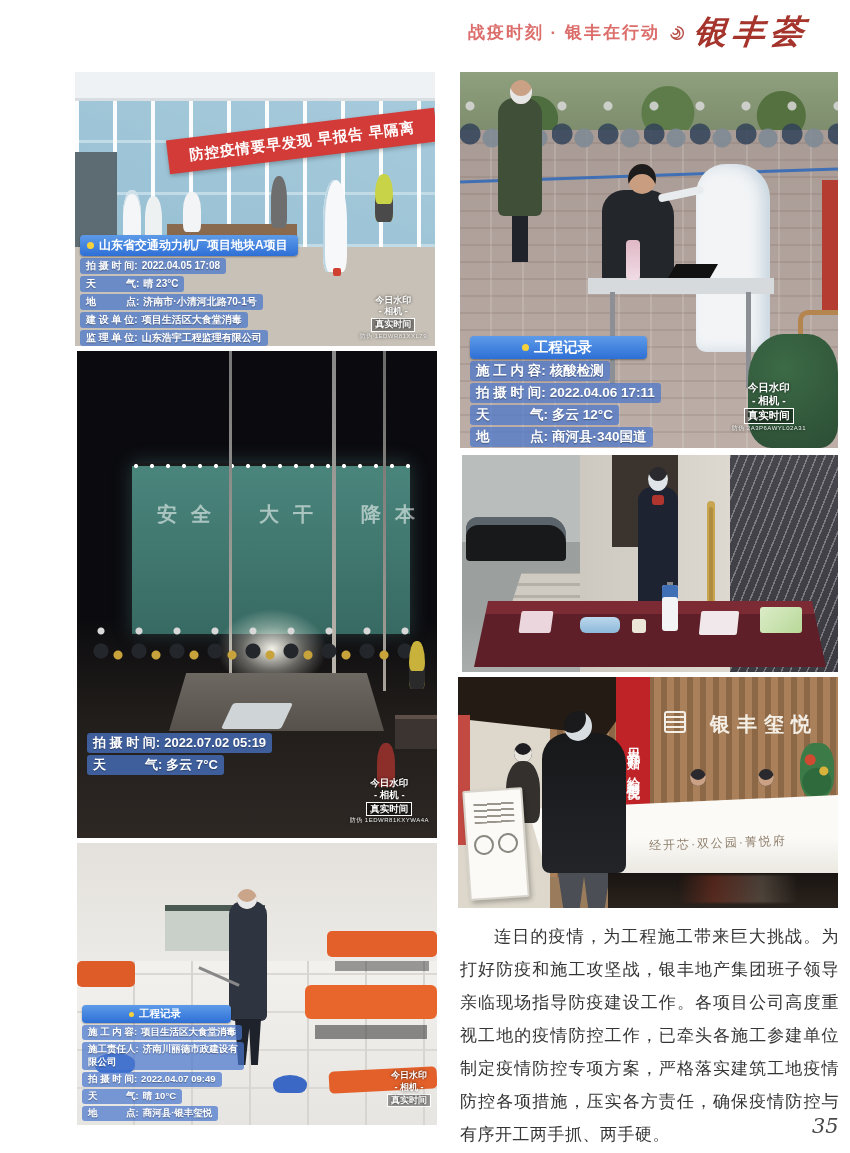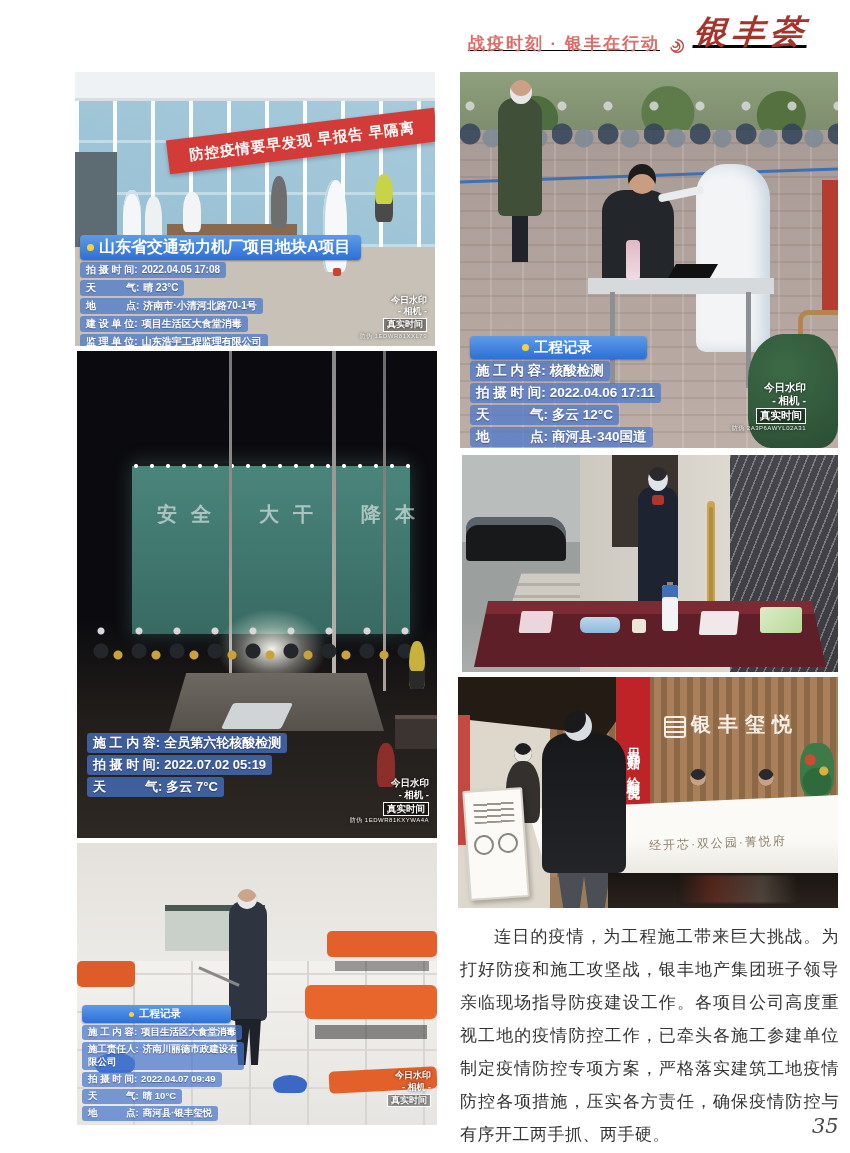--- a/index.html
+++ b/index.html
@@ -1,20 +1,20 @@
 <!DOCTYPE html>
 <html><head>
 <meta charset="utf-8">
 <style>
   html,body{margin:0;padding:0;background:#fff;}
   #page{position:relative;width:850px;height:1153px;background:#ffffff;
         font-family:"Liberation Sans","DejaVu Sans",sans-serif;overflow:hidden;}
 
   
-  .header{position:absolute;top:10px;right:42px;display:flex;align-items:flex-end;gap:8px;text-decoration:underline;}
+  .header{position:absolute;top:10px;right:42px;display:flex;align-items:center;gap:8px;}
   .header-title{color:#db6d6b;font-size:17px;font-weight:bold;letter-spacing:2px;}
   .swirl{width:18px;height:18px;}
   .brand-logo{font-family:"DejaVu Serif",serif;font-style:italic;font-weight:bold;
               color:#a5352c;font-size:33px;letter-spacing:5px;transform:skewX(-6deg);}
 
   
   .photo{position:absolute;overflow:hidden;background:#9a9a9a;}
   .abs{position:absolute;}
 
   
@@ -23,21 +23,21 @@
             background:linear-gradient(180deg,#5d9be8,#2e6fd6);
             border-radius:4px;padding:2px 10px 2px 7px;white-space:nowrap;
             box-shadow:0 1px 2px rgba(0,0,0,.35);}
   .dot{width:7px;height:7px;border-radius:50%;background:#f5d23c;flex:0 0 auto;}
   .wm-row{display:table;background:rgba(72,118,205,.72);border-radius:3px;
           padding:1px 6px;margin-top:2px;white-space:nowrap;
           text-shadow:0 1px 1px rgba(0,0,0,.35);}
   .wm-row .lbl{margin-right:4px;}
 
   
-  .stamp{position:absolute;text-align:right;color:#fff;font-weight:bold;
+  .stamp{position:absolute;text-align:center;color:#fff;font-weight:bold;
          text-shadow:0 0 3px rgba(0,0,0,.8);line-height:1.25;}
   .stamp-time{display:inline-block;border:1px solid #fff;background:rgba(0,0,0,.35);
               padding:0 3px;margin-top:1px;}
   .stamp-code{font-size:6px;font-weight:normal;color:#eee;margin-top:1px;letter-spacing:.5px;}
 
   
   .fig{position:absolute;border-radius:45% 45% 18% 18%;}
   .head{position:absolute;border-radius:50%;}
 
   
@@ -74,21 +74,21 @@
     <div class="abs" style="left:92px;top:152px;width:130px;height:14px;background:#8a6a4e;box-shadow:0 14px 0 -4px rgba(90,70,50,.5);"></div>
     <div class="fig" style="left:48px;top:118px;width:18px;height:58px;background:#f4f6f7;box-shadow:inset 0 4px 0 #cfe0ea;"></div>
     <div class="fig" style="left:70px;top:124px;width:17px;height:50px;background:#eef1f2;"></div>
     <div class="fig" style="left:108px;top:120px;width:18px;height:40px;background:#f2f4f5;"></div>
     <div class="fig" style="left:196px;top:104px;width:16px;height:52px;background:#6e6e6e;"></div>
     <div class="fig" style="left:248px;top:108px;width:24px;height:92px;background:#f6f8f9;box-shadow:inset 2px 0 0 #bcd6e4;"></div>
     <div class="fig" style="left:300px;top:102px;width:18px;height:48px;background:#c9d348;box-shadow:inset 0 -18px 0 #4a4a4a;"></div>
     <div class="abs" style="left:258px;top:196px;width:8px;height:8px;background:#d04030;border-radius:2px;"></div>
 
     <div class="wm" style="left:5px;top:163px;font-size:10px;">
-      <div class="wm-title" style="font-size:16px;">
+      <div class="wm-title" style="font-size:12px;">
         <span class="dot"></span>
         <span>山东省交通动力机厂项目地块A项目</span>
       </div>
       <div class="wm-row">
           <span class="lbl">拍 摄 时 间:</span>
           <span>2022.04.05 17:08</span>
         </div>
       <div class="wm-row">
           <span class="lbl">天　　　气:</span>
           <span>晴 23°C</span>
@@ -132,24 +132,20 @@
                            radial-gradient(circle at 26px 34px,#c8a23a 4px,transparent 5px);
                 background-size:38px 58px;background-repeat:repeat-x;"></div>
     <div class="abs" style="left:92px;top:322px;width:215px;height:58px;background:linear-gradient(180deg,#6e6862,#57514b);
                 clip-path:polygon(8% 0,92% 0,100% 100%,0 100%);"></div>
     <div class="abs" style="left:150px;top:352px;width:60px;height:26px;background:#cfd4d6;transform:skewX(-25deg);border-radius:3px;"></div>
     <div class="fig" style="left:332px;top:290px;width:16px;height:48px;background:#c8b23c;box-shadow:inset 0 -18px 0 #2a2a2a;"></div>
     <div class="fig" style="left:300px;top:392px;width:18px;height:44px;background:#8c2f2a;"></div>
     <div class="abs" style="left:318px;top:368px;width:42px;height:30px;background:#3c3430;box-shadow:0 -4px 0 #5c5048;"></div>
 
     <div class="wm" style="left:10px;top:380px;font-size:13px;">
-      <div class="wm-row">
-          <span class="lbl">施 工 内 容:</span>
-          <span>全员第六轮核酸检测</span>
-        </div>
       <div class="wm-row">
           <span class="lbl">拍 摄 时 间:</span>
           <span>2022.07.02 05:19</span>
         </div>
       <div class="wm-row">
           <span class="lbl">天　　　气:</span>
           <span>多云 7°C</span>
         </div>
     </div>
     <div class="stamp" style="right:8px;bottom:14px;font-size:9.5px;">
@@ -298,21 +294,21 @@
     <div class="abs" style="left:238px;top:156px;width:38px;height:24px;background:#f0e8ea;border-radius:2px;transform:skewX(-6deg);"></div>
     <div class="abs" style="left:298px;top:152px;width:42px;height:26px;background:linear-gradient(135deg,#dcecc8,#b8d898);border-radius:3px;"></div>
   </div>
 
   <div class="photo" id="photoC" style="left:458px;top:677px;width:380px;height:231px;background:#9a7b5c;">
     <div class="abs" style="left:92px;top:0;right:0;height:200px;
          background:repeating-linear-gradient(90deg,#a9805a 0 7px,#8d6846 7px 13px),
                     linear-gradient(180deg,rgba(40,25,15,.35),transparent 40%);"></div>
     <div class="abs" style="left:0;top:0;width:92px;height:231px;background:#ded8cc;"></div>
     <div class="abs" style="left:0;top:0;width:190px;height:58px;background:#241c14;clip-path:polygon(0 0,100% 0,78% 100%,0 72%);"></div>
-    <div class="abs" style="left:206px;top:34px;display:flex;align-items:flex-end;gap:5px;color:#f4efe6;">
+    <div class="abs" style="left:206px;top:34px;display:flex;align-items:flex-start;gap:24px;color:#f4efe6;">
       <span style="display:inline-block;width:18px;height:18px;border:2px solid #f4efe6;border-radius:3px;
             background:repeating-linear-gradient(0deg,transparent 0 3px,#f4efe6 3px 5px);"></span>
       <span style="font-size:20px;letter-spacing:7px;font-weight:bold;">银丰玺悦</span>
     </div>
     <div class="abs" style="left:158px;top:0;width:34px;height:162px;background:#bf2328;color:#fff;
                 writing-mode:vertical-rl;text-orientation:upright;font-size:13px;font-weight:bold;
                 display:flex;align-items:center;justify-content:center;letter-spacing:3px;">贝壳补贴 给利玺悦</div>
     <div class="abs" style="left:0;top:38px;width:12px;height:130px;background:#c24a42;"></div>
     <div class="abs" style="left:342px;top:66px;width:34px;height:56px;
          background:radial-gradient(circle at 30% 30%,#cf4a30 5px,transparent 6px),

